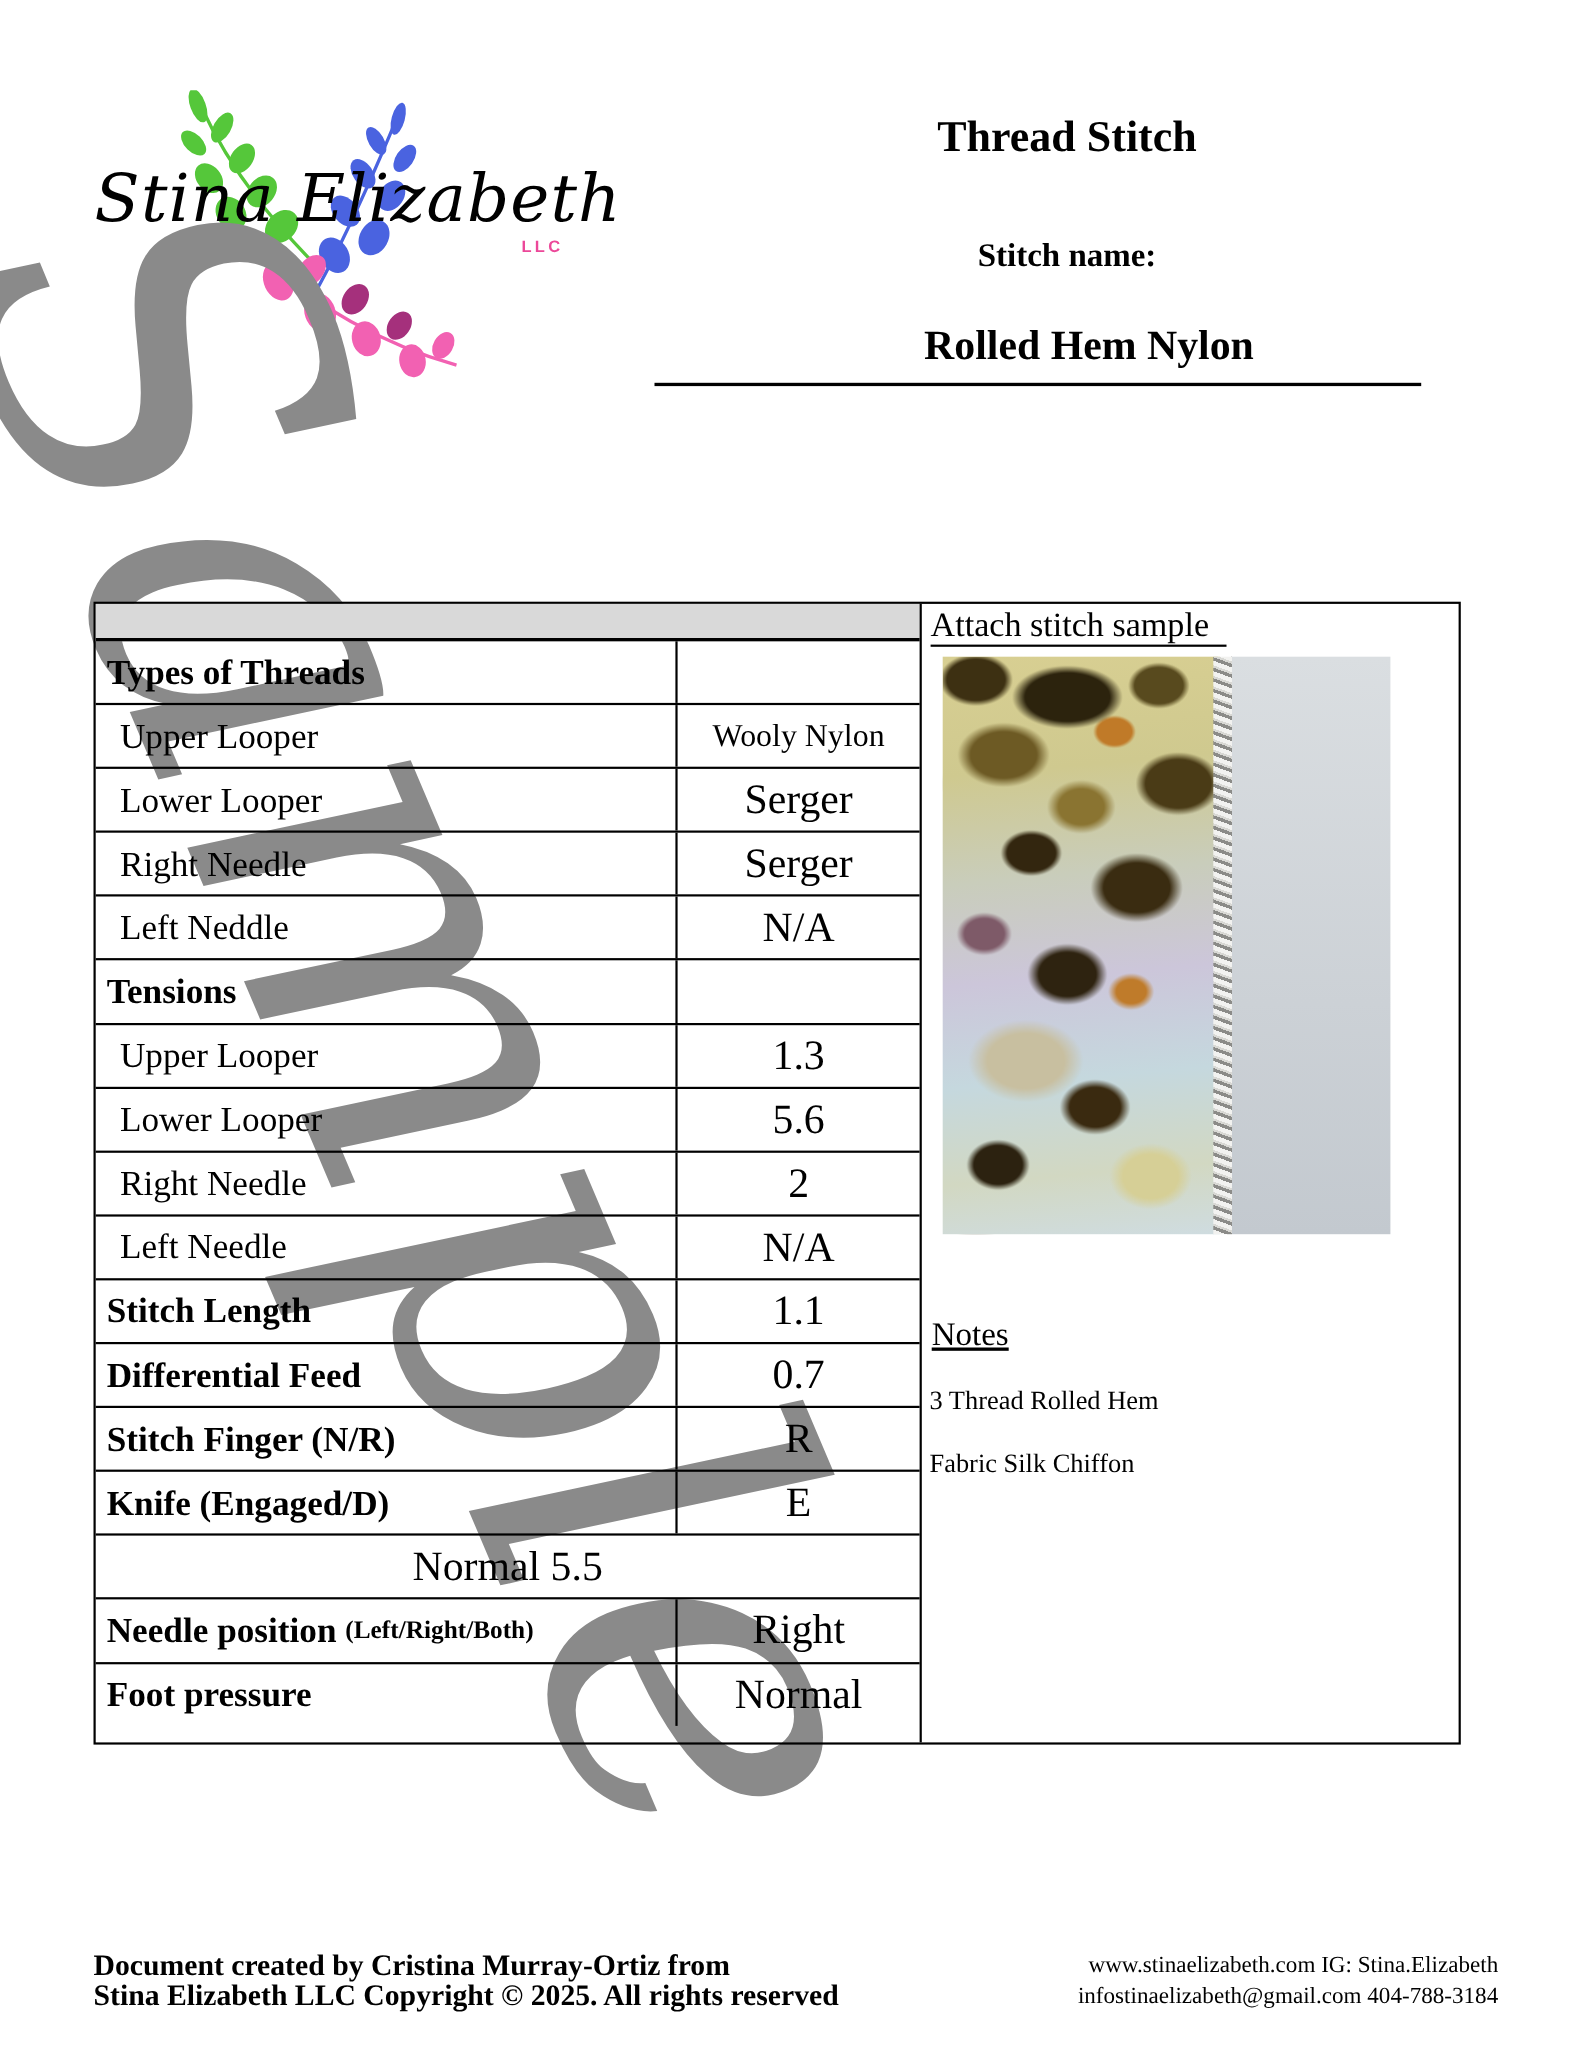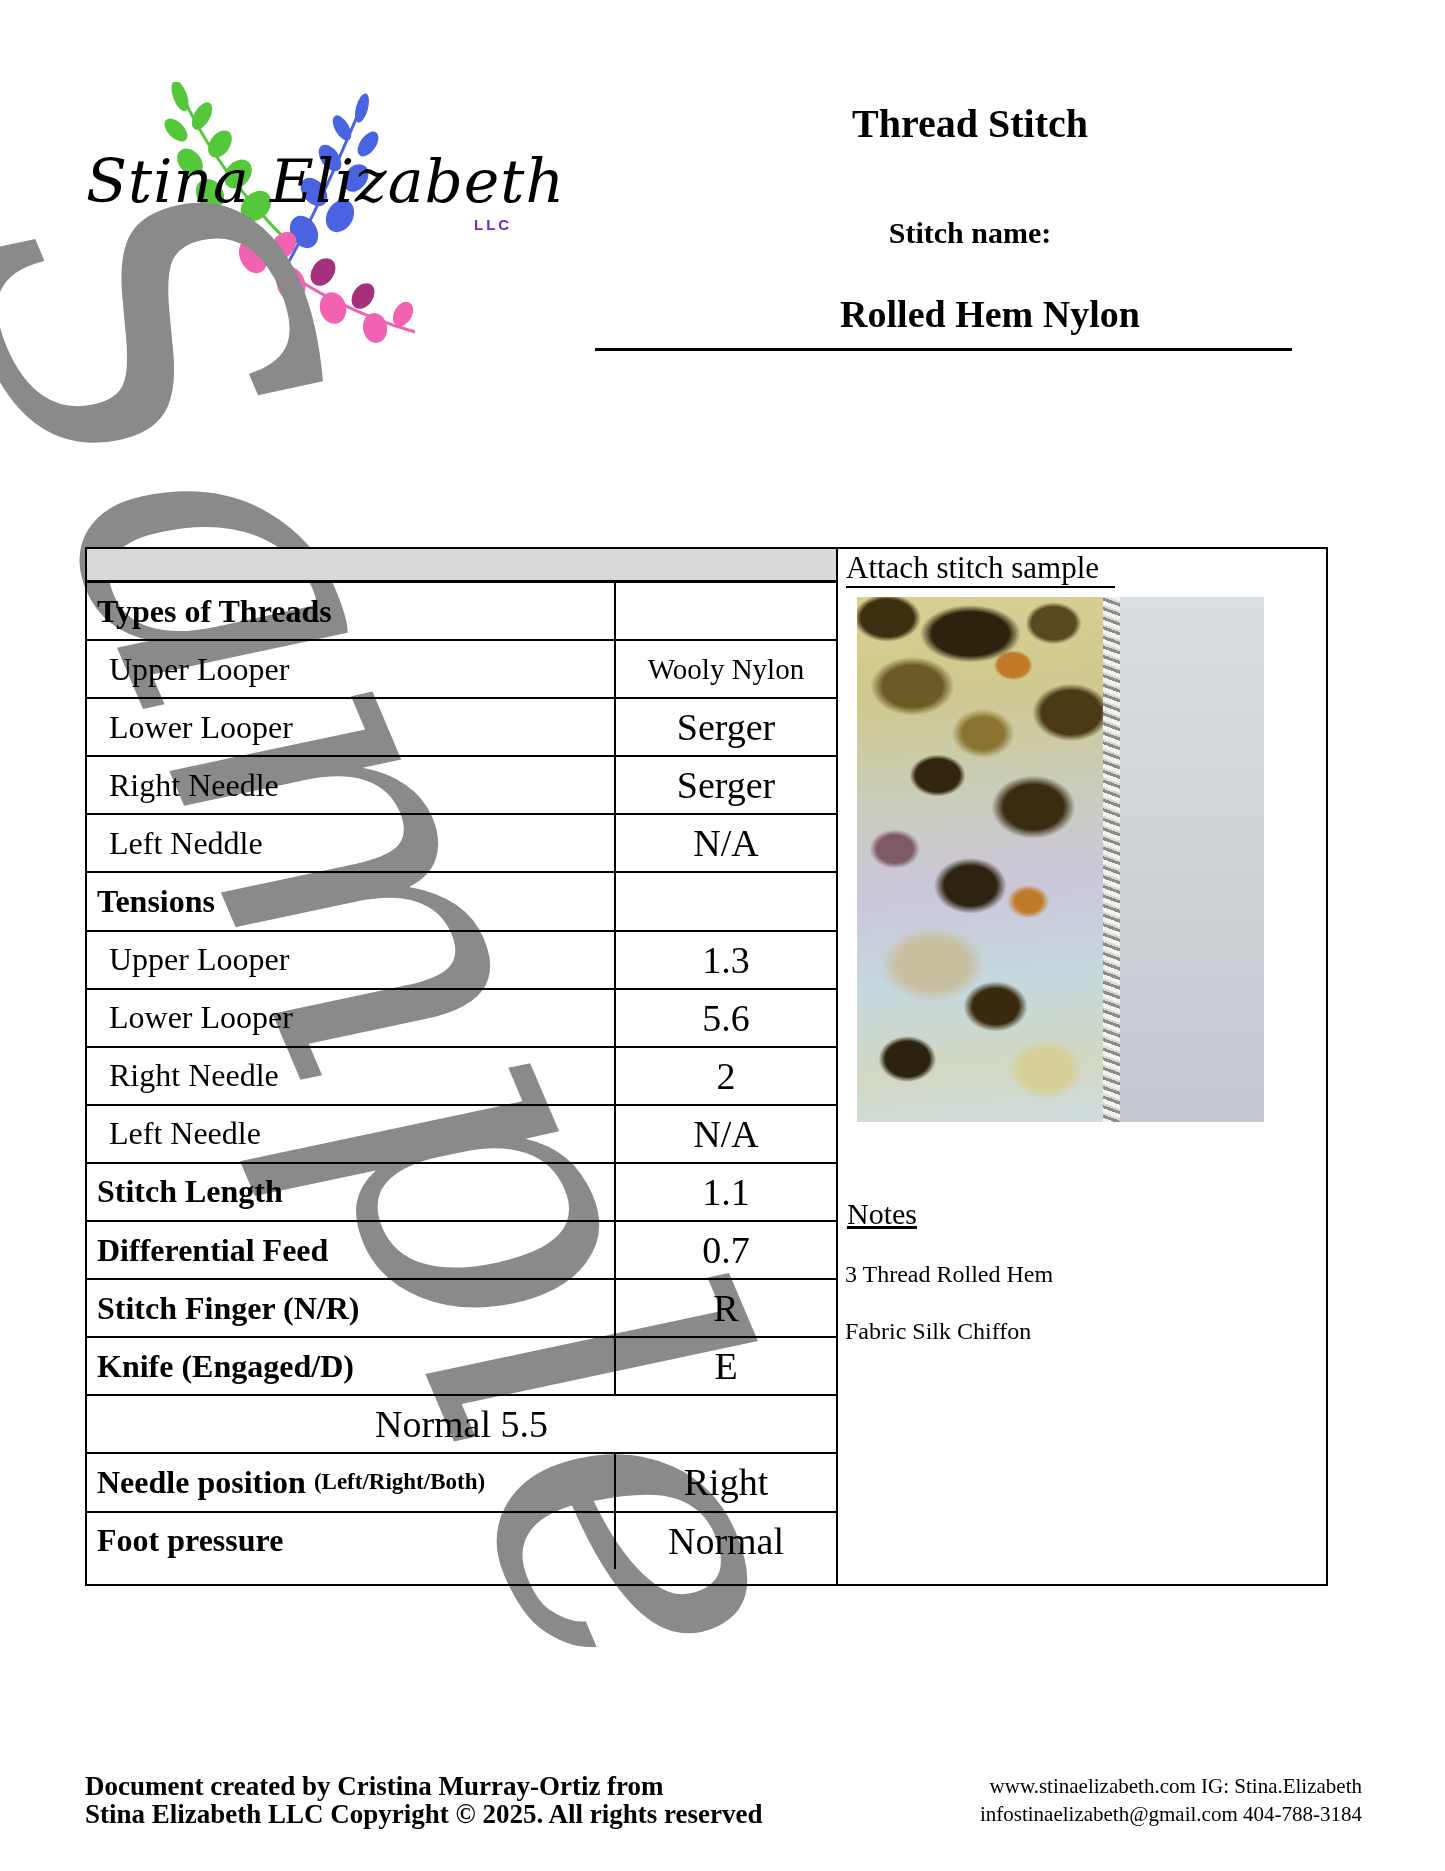--- a/index.html
+++ b/index.html
@@ -30,21 +30,21 @@
     left:86px;top:146px;width:480px;
     font-family:"DejaVu Serif", serif;
     font-style:italic;
     font-size:60px;
     letter-spacing:1px;
     white-space:nowrap;
   }
   #logo-llc{
     left:474px;top:216px;
     font-family:"Liberation Sans", sans-serif;
-    font-size:15px;font-weight:bold;letter-spacing:3px;color:#6d28d9;
+    font-size:15px;font-weight:bold;letter-spacing:3px;color:#ec4899;
   }
 
   
   #doc-title{left:720px;top:100px;width:500px;text-align:center;
     font-size:40px;font-weight:bold;}
   #stitch-name-label{left:720px;top:216px;width:500px;text-align:center;
     font-size:30px;font-weight:bold;}
   #stitch-name-value{left:720px;top:292px;width:540px;text-align:center;
     font-size:38px;font-weight:bold;}
   #stitch-name-line{left:595px;top:348px;width:697px;height:3px;background:#000;}

